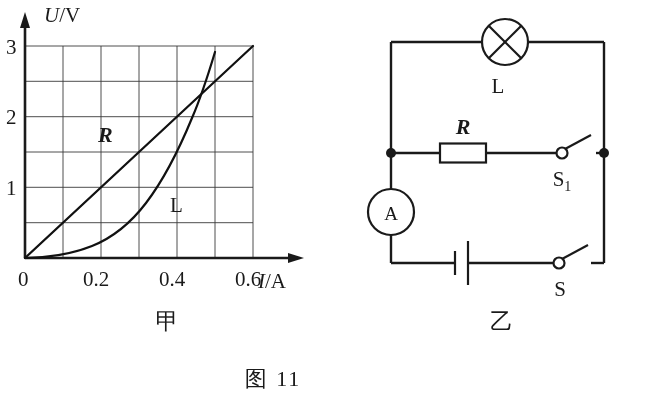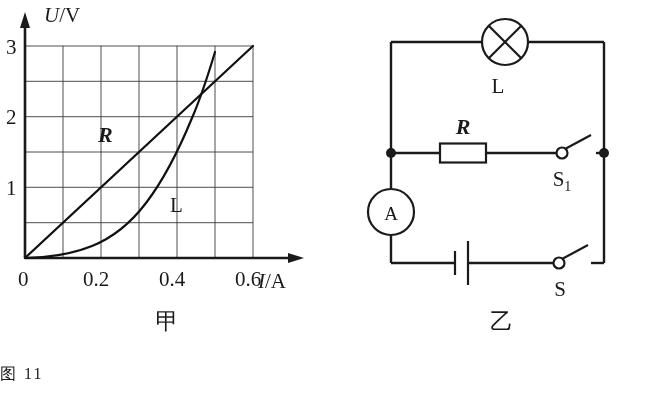--- a/index.html
+++ b/index.html
@@ -86,22 +86,23 @@
     font-family: "Liberation Serif", "DejaVu Serif", serif;
     font-size: 23px;
     line-height: 1;
   }
   #caption-jia { left: 0; top: 310px; }
   #caption-yi  { left: 0; top: 310px; }
   #figure-caption {
     position: absolute;
     left: 0; top: 364px;
     width: 546px;
-    font-family: "Liberation Serif", "DejaVu Serif", serif;
-    font-size: 16px;
+    text-align: center;
+    font-family: "Liberation Serif", "DejaVu Serif", serif;
+    font-size: 22px;
     letter-spacing: 2px;
   }
 </style>
 </head>
 <body>
 
 <div class="figure-root">
 
   <div class="panel" id="graph-panel">
     <svg width="334" height="350" viewBox="0 0 334 350">

